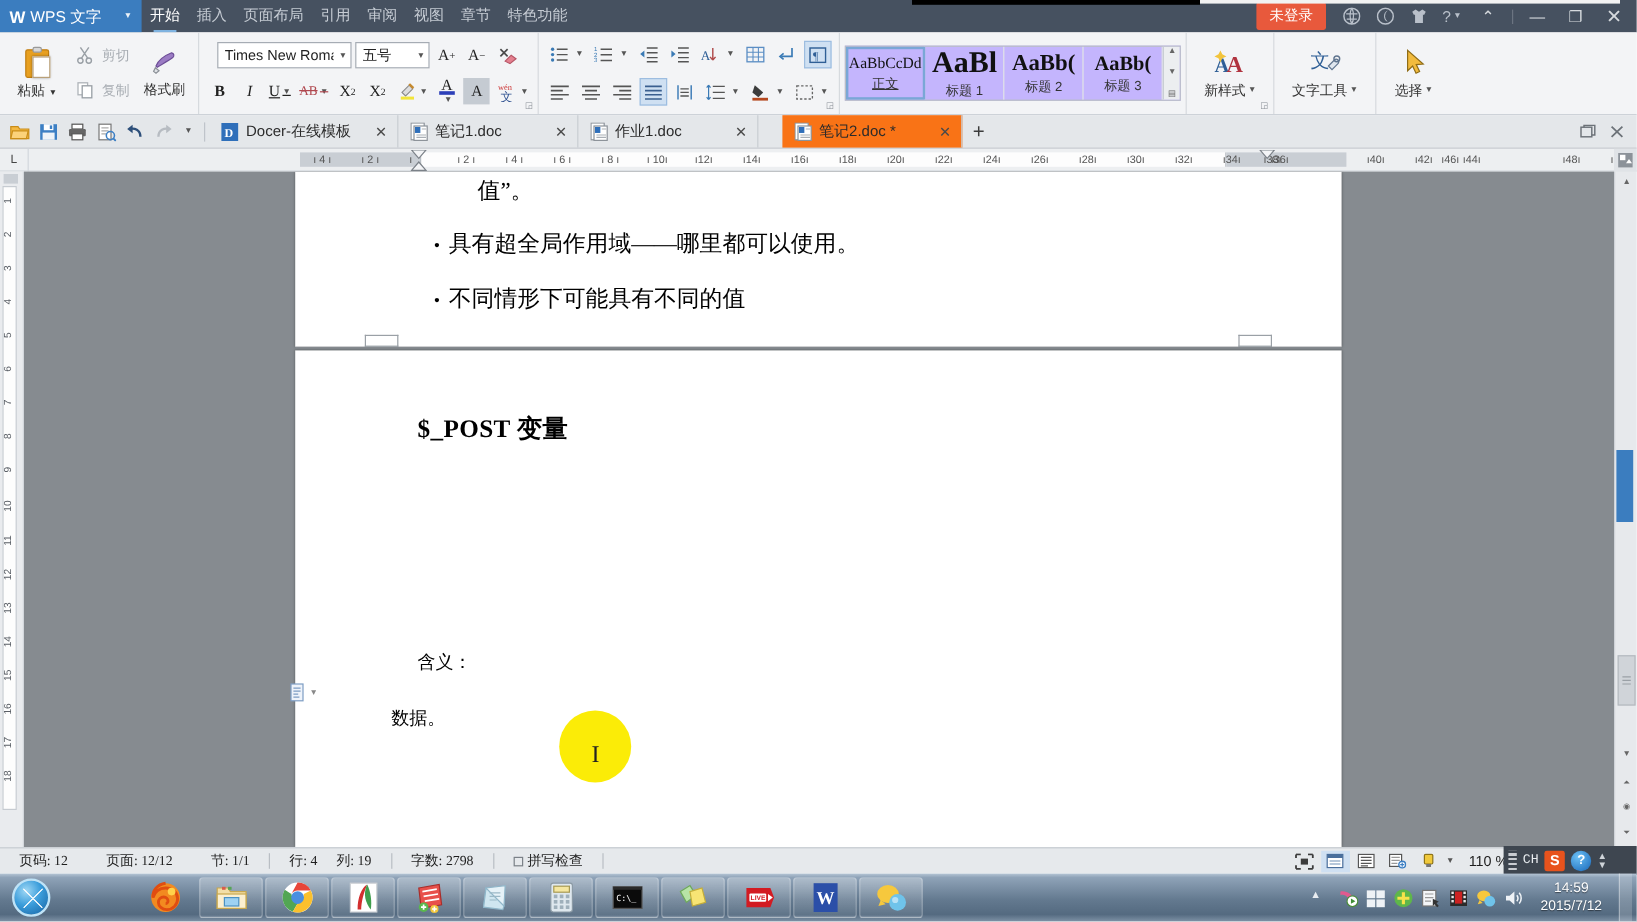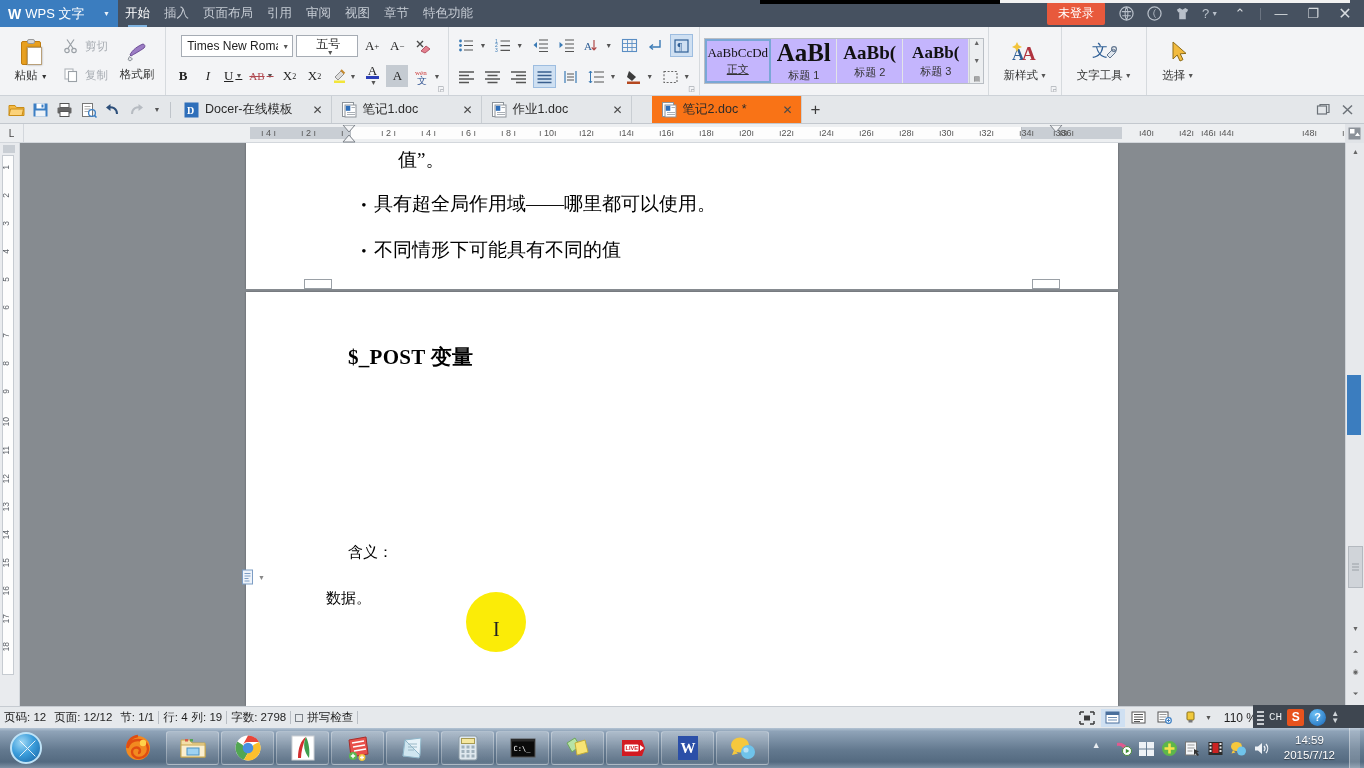--- a/index.html
+++ b/index.html
@@ -243,21 +243,21 @@
     background: #e0e3e7; display: flex; align-items: center; justify-content: center;
   }
   .nav-marker { position: absolute; left: 1347px; width: 14px; background: #3b7dbf; }
 
   
   .statusbar {
     position: absolute; left: 0; top: 706px; width: 1364px; height: 22px;
     background: #e6e9ec; border-top: 1px solid #c6cbd1;
     display: flex; align-items: center; font-size: 11.5px; color: #1e1e1e;
   }
-  .st-item { padding: 0 4px; white-space: nowrap; }
+  .st-item { padding: 0 16px; white-space: nowrap; font-family: Liberation Serif, serif; }
   .st-sep { width: 1px; height: 13px; background: #b9bec4; }
   .st-right { margin-left: auto; display: flex; align-items: center; gap: 2px; padding-right: 2px; }
   .view-btn { width: 24px; height: 18px; display: flex; align-items: center; justify-content: center; }
   .view-btn.sel { background: #cfe0f2; }
   .zoomtrack { width: 70px; height: 3px; background: #6f9fd0; margin: 0 3px; position: relative; }
   .zoom-minus, .zoom-plus { font-size: 13px; color: #333; padding: 0 3px; }
 
   
   .taskbar {
     position: absolute; left: 0; top: 728px; width: 1364px; height: 40px;
@@ -395,21 +395,21 @@
         <div class="lbl">格式刷</div>
       </div>
     </div>
 
     <div class="rgroup" style="flex-direction:column; justify-content:center; gap:4px; padding:0 6px;">
       <div class="font-row">
         <div class="combo" style="width:112px;">
           <span class="cv">Times New Roma</span>
           <span class="ar">▼</span>
         </div>
-        <div class="combo" style="width:62px;flex-direction:column;">
+        <div class="combo" style="width:62px;">
           <span class="cv">五号</span>
           <span class="ar">▼</span>
         </div>
         <div class="fbtn serif">A<sup style="font-size:9px;">+</sup></div>
         <div class="fbtn serif">A<sup style="font-size:9px;">−</sup></div>
         <div class="fbtn">
           <svg width="17" height="16" viewBox="0 0 17 16">
               <path d="M3 3 L9 9 M9 3 L3 9" stroke="#4a4a4a" stroke-width="1.4"></path>
               <path d="M7 13 L12 8 L16 11 L11 15 z" fill="#e4808f" stroke="#b65566" stroke-width="1"></path>
             </svg>

